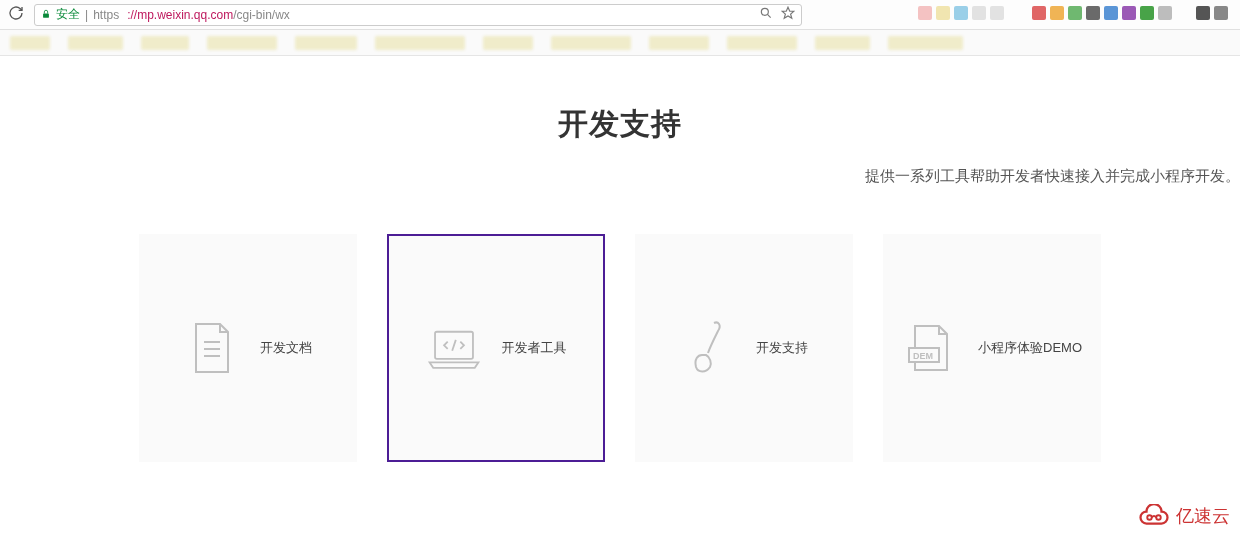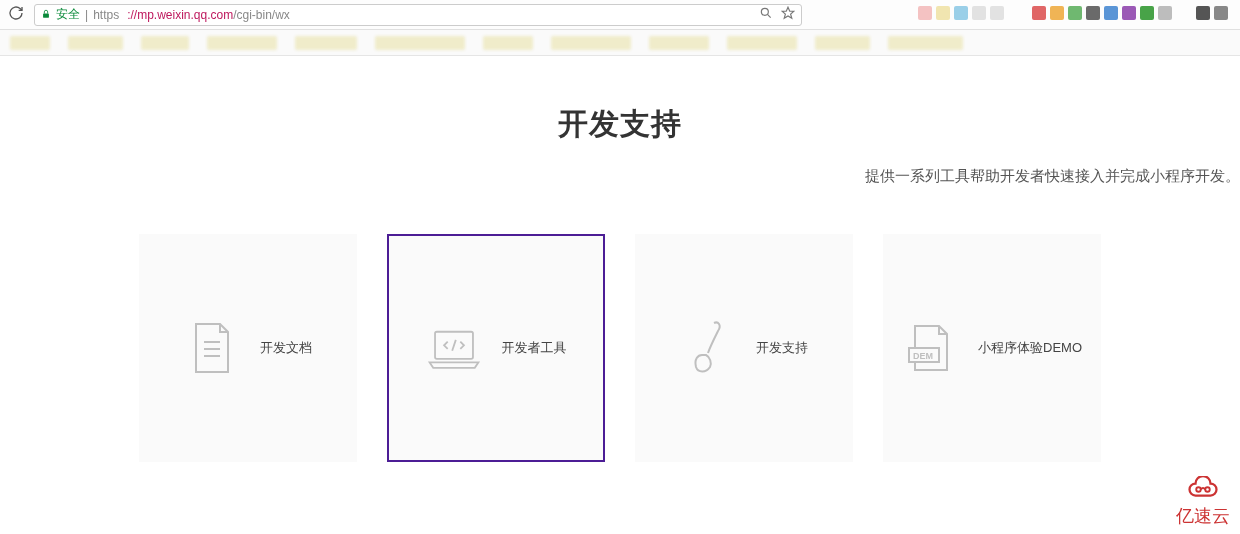--- a/index.html
+++ b/index.html
@@ -146,21 +146,20 @@
       font-size: 13px;
       color: #444;
     }
     .watermark {
       position: absolute;
       right: 10px;
       bottom: 6px;
       display: flex;
       align-items: center;
       gap: 4px;
-      flex-direction: column;
     }
     .watermark-text {
       color: #c33;
       font-size: 18px;
       font-weight: 500;
     }
   </style>
 </head>
 <body>
 

